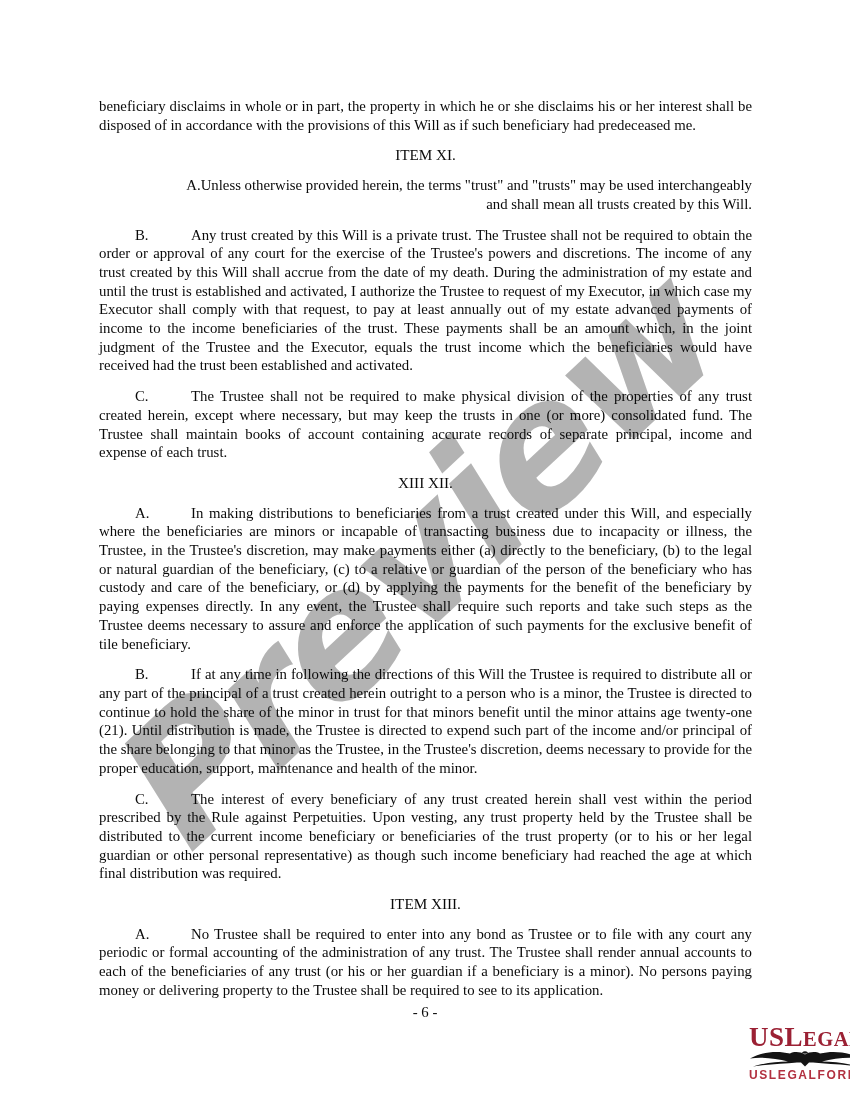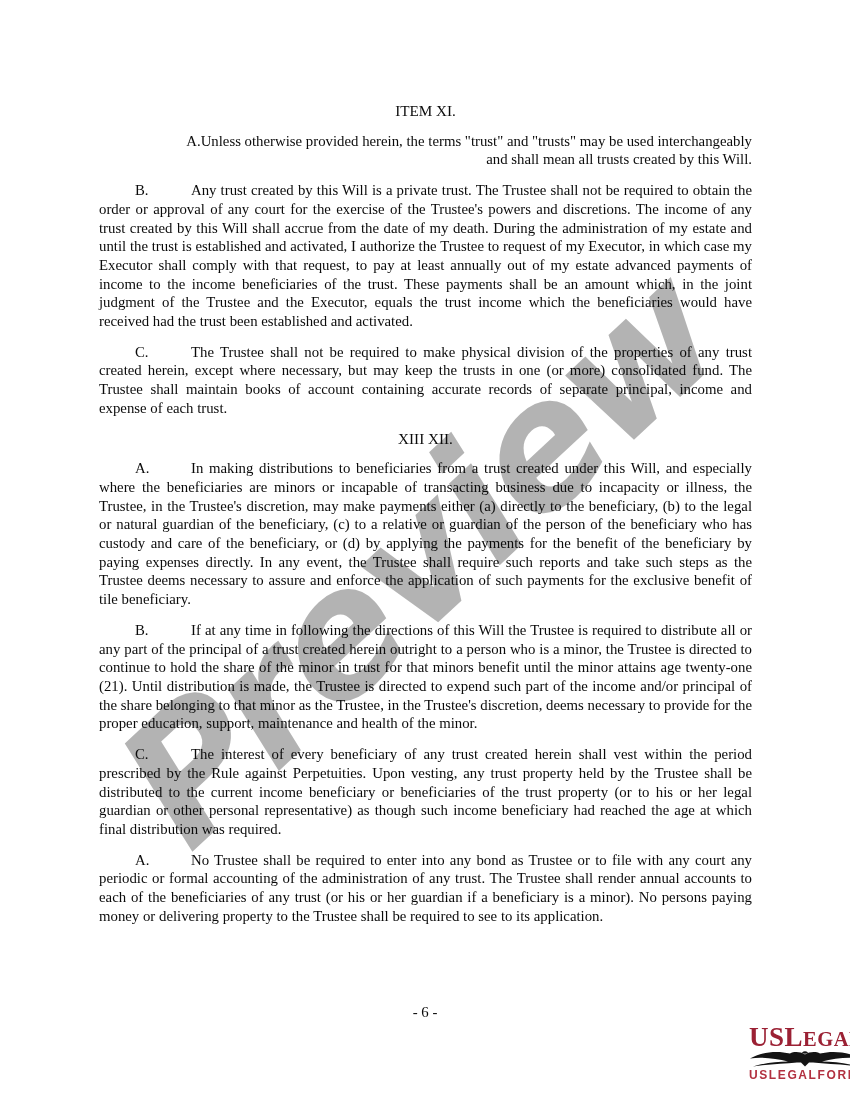--- a/index.html
+++ b/index.html
@@ -104,37 +104,39 @@
 </style>
 </head>
 <body>
 
 <div class="page">
 
   <div class="watermark">Preview</div>
 
   <div class="content">
 
+    <p class="para">beneficiary disclaims in whole or in part, the property in which he or she disclaims his or her interest shall be disposed of in accordance with the provisions of this Will as if such beneficiary had predeceased me.</p>
 
     <h2 class="heading">ITEM XI.</h2>
 
     <p class="para ragged"><span class="plabel">A.</span><span>Unless otherwise provided herein, the terms "trust" and "trusts" may be used interchangeably and shall mean all trusts created by this Will.</span></p>
 
     <p class="para"><span class="plabel">B.</span><span>Any trust created by this Will is a private trust. The Trustee shall not be required to obtain the order or approval of any court for the exercise of the Trustee's powers and discretions. The income of any trust created by this Will shall accrue from the date of my death. During the administration of my estate and until the trust is established and activated, I authorize the Trustee to request of my Executor, in which case my Executor shall comply with that request, to pay at least annually out of my estate advanced payments of income to the income beneficiaries of the trust. These payments shall be an amount which, in the joint judgment of the Trustee and the Executor, equals the trust income which the beneficiaries would have received had the trust been established and activated.</span></p>
 
     <p class="para"><span class="plabel">C.</span><span>The Trustee shall not be required to make physical division of the properties of any trust created herein, except where necessary, but may keep the trusts in one (or more) consolidated fund. The Trustee shall maintain books of account containing accurate records of separate principal, income and expense of each trust.</span></p>
 
     <h2 class="heading">XIII XII.</h2>
 
     <p class="para"><span class="plabel">A.</span><span>In making distributions to beneficiaries from a trust created under this Will, and especially where the beneficiaries are minors or incapable of transacting business due to incapacity or illness, the Trustee, in the Trustee's discretion, may make payments either (a) directly to the beneficiary, (b) to the legal or natural guardian of the beneficiary, (c) to a relative or guardian of the person of the beneficiary who has custody and care of the beneficiary, or (d) by applying the payments for the benefit of the beneficiary by paying expenses directly. In any event, the Trustee shall require such reports and take such steps as the Trustee deems necessary to assure and enforce the application of such payments for the exclusive benefit of tile beneficiary.</span></p>
 
     <p class="para"><span class="plabel">B.</span><span>If at any time in following the directions of this Will the Trustee is required to distribute all or any part of the principal of a trust created herein outright to a person who is a minor, the Trustee is directed to continue to hold the share of the minor in trust for that minors benefit until the minor attains age twenty-one (21). Until distribution is made, the Trustee is directed to expend such part of the income and/or principal of the share belonging to that minor as the Trustee, in the Trustee's discretion, deems necessary to provide for the proper education, support, maintenance and health of the minor.</span></p>
 
     <p class="para"><span class="plabel">C.</span><span>The interest of every beneficiary of any trust created herein shall vest within the period prescribed by the Rule against Perpetuities. Upon vesting, any trust property held by the Trustee shall be distributed to the current income beneficiary or beneficiaries of the trust property (or to his or her legal guardian or other personal representative) as though such income beneficiary had reached the age at which final distribution was required.</span></p>
 
+    <h2 class="heading">ITEM XIII.</h2>
 
     <p class="para"><span class="plabel">A.</span><span>No Trustee shall be required to enter into any bond as Trustee or to file with any court any periodic or formal accounting of the administration of any trust. The Trustee shall render annual accounts to each of the beneficiaries of any trust (or his or her guardian if a beneficiary is a minor). No persons paying money or delivering property to the Trustee shall be required to see to its application.</span></p>
 
   </div>
 
   <div class="page-number">- 6 -</div>
 
   <div class="logo">
     <div class="logo-title"><span class="big">USL</span><span class="small">EGAL</span><span class="tm">™</span></div>
     <div class="logo-eagle">

